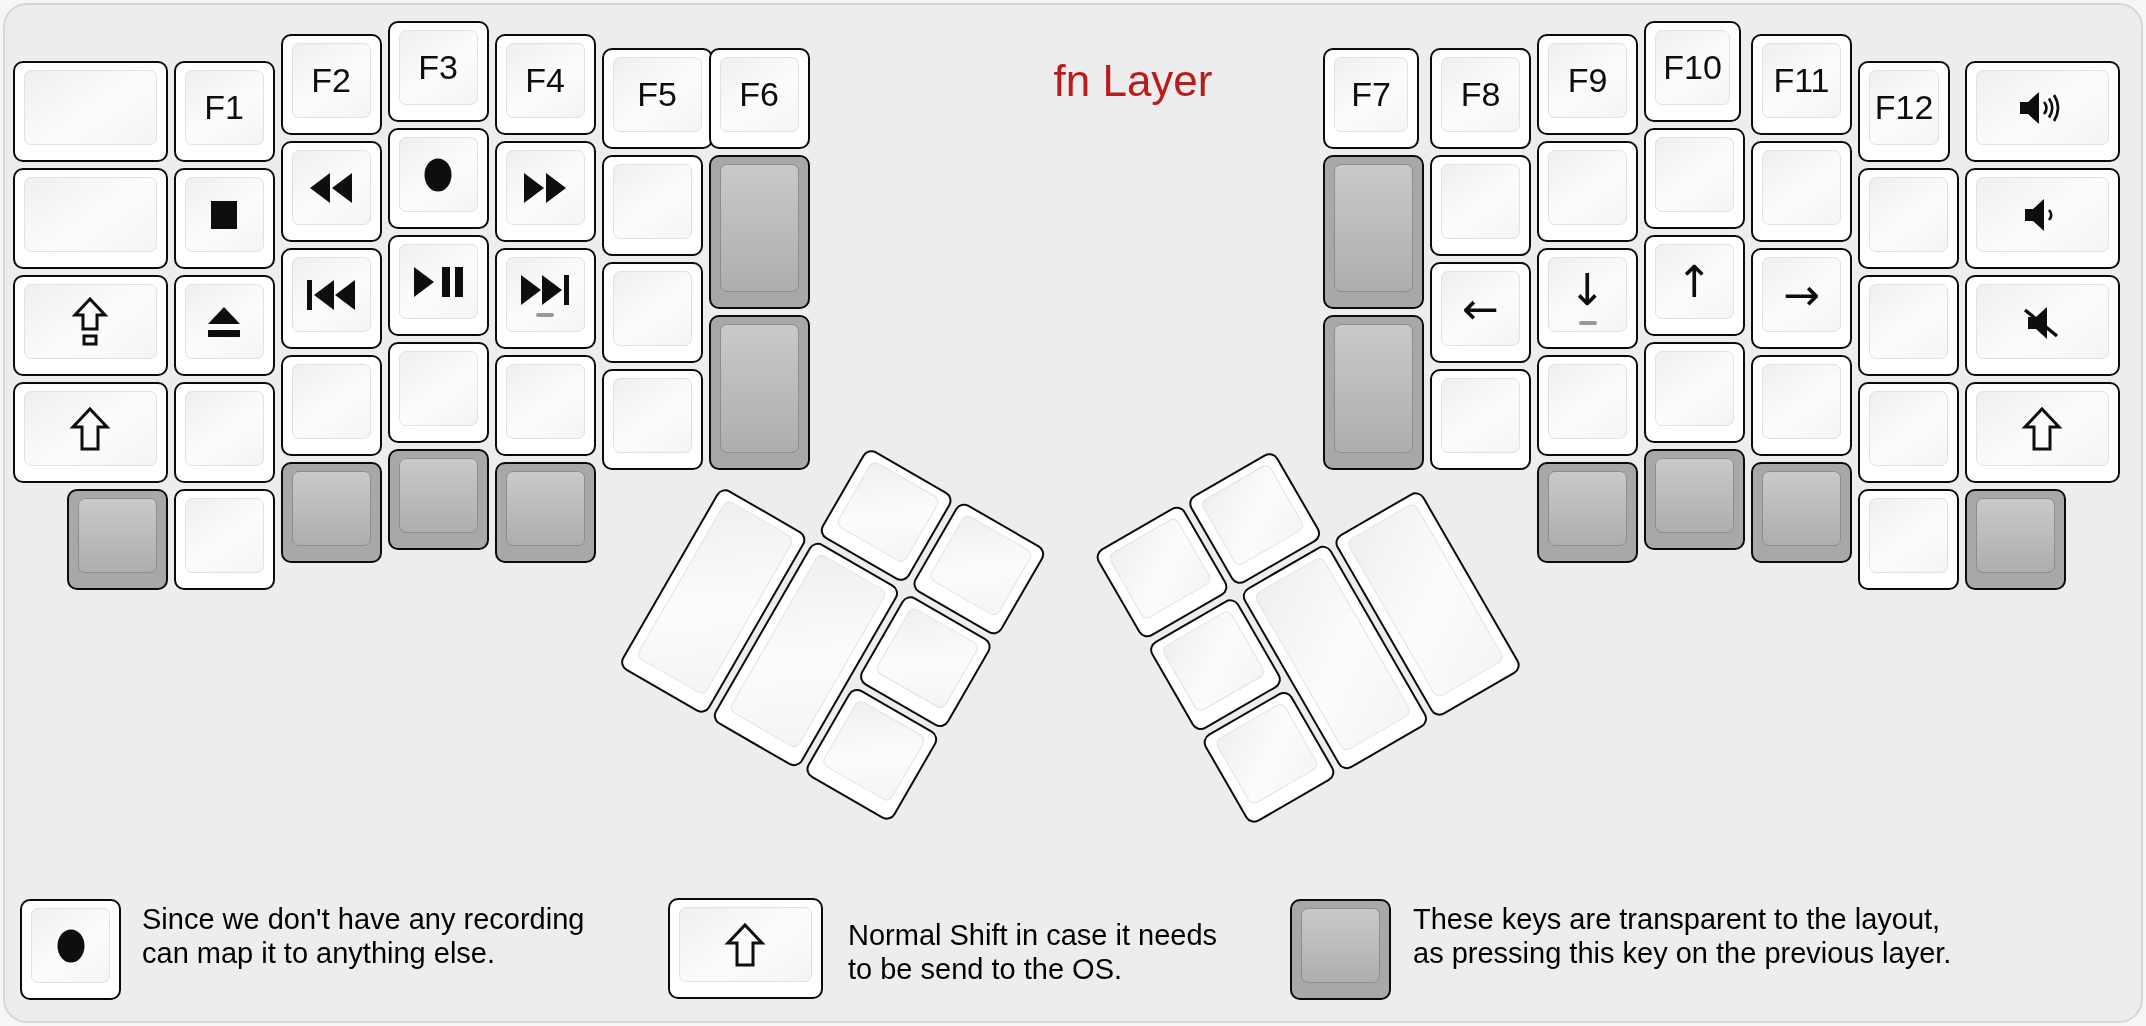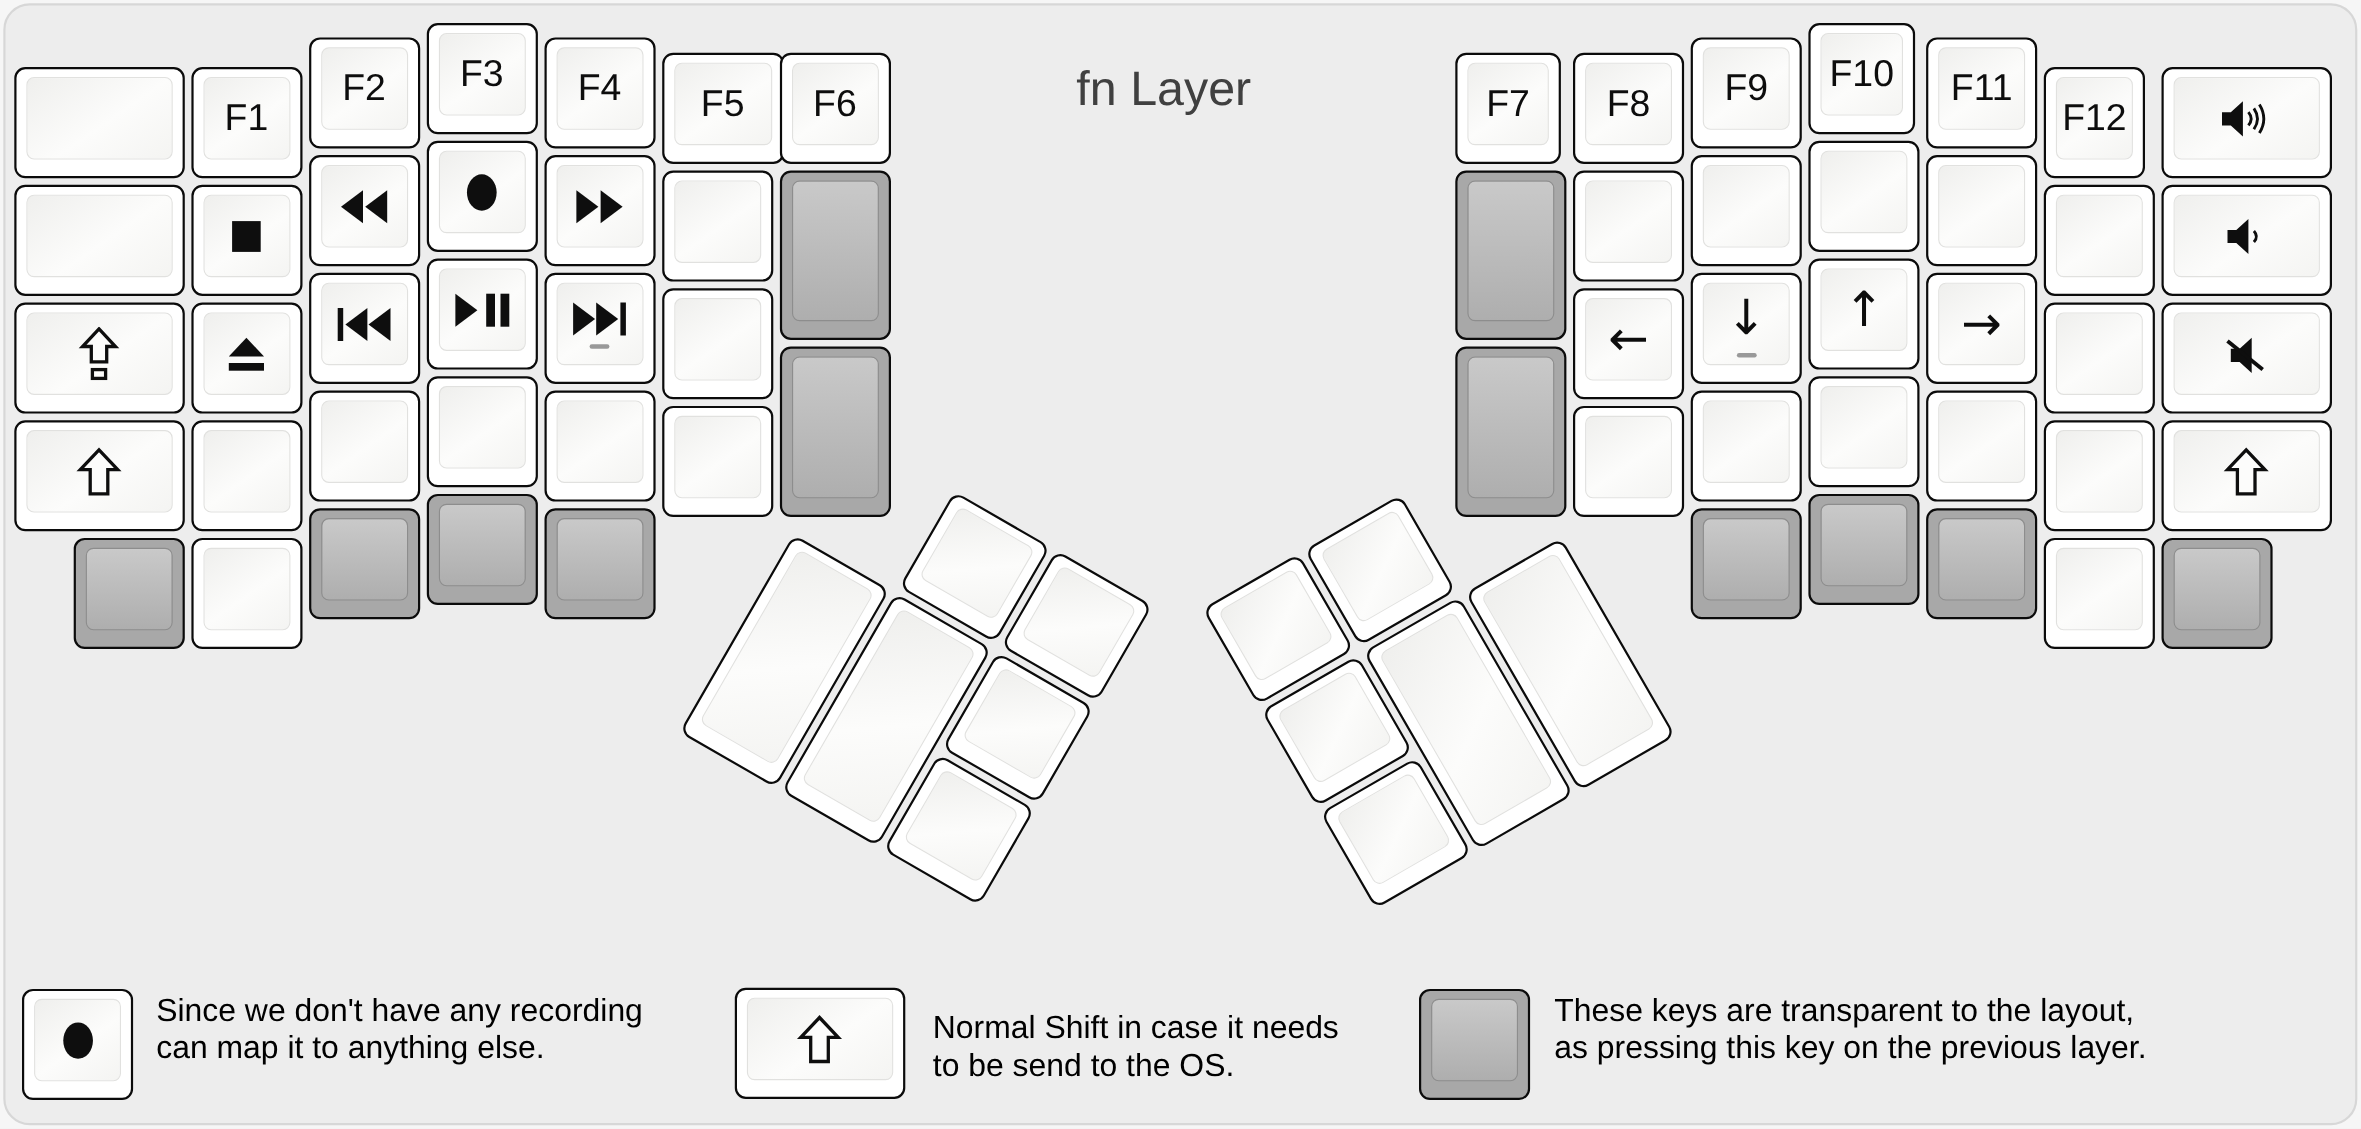--- a/index.html
+++ b/index.html
@@ -1,20 +1,20 @@
 <!DOCTYPE html>
 <html><head>
 <meta charset="utf-8">
 <style>
   html,body{margin:0;padding:0;background:#f5f5f5;font-family:"Liberation Sans",sans-serif;}
   .canvas{position:relative;width:2146px;height:1026px;background:#f6f6f6;overflow:hidden;}
   .frame{position:absolute;left:3px;top:3px;right:3px;bottom:3px;border:2px solid #d7d7d7;
          border-radius:24px;background:#ededed;}
-  .title{position:absolute;top:56px;left:1058px;transform:translateX(-50%);
-         font-size:44px;color:#404040;white-space:nowrap;}
+  .title{position:absolute;top:56px;left:1133px;transform:translateX(-50%);
+         font-size:44px;color:#b91c1c;white-space:nowrap;}
   .kb-group{position:absolute;width:0;height:0;}
   .key{position:absolute;box-sizing:border-box;background:#ffffff;
        border:2.5px solid #0b0b0b;border-radius:10px;}
   .key .cap{position:absolute;left:9px;right:9px;top:7px;bottom:15px;border-radius:7px;
        border:1px solid #e1e1df;
        background:linear-gradient(145deg,#efefed 0%,#fcfcfb 55%,#f4f4f2 100%);}
   .key.gray{background:#a8a8a8;}
   .key.gray .cap{border-color:#8d8d8d;background:linear-gradient(180deg,#c9c9c9 0%,#aeaeae 100%);}
   .kc{position:absolute;left:9px;right:9px;top:7px;bottom:15px;display:flex;
       flex-direction:column;align-items:center;justify-content:center;}

